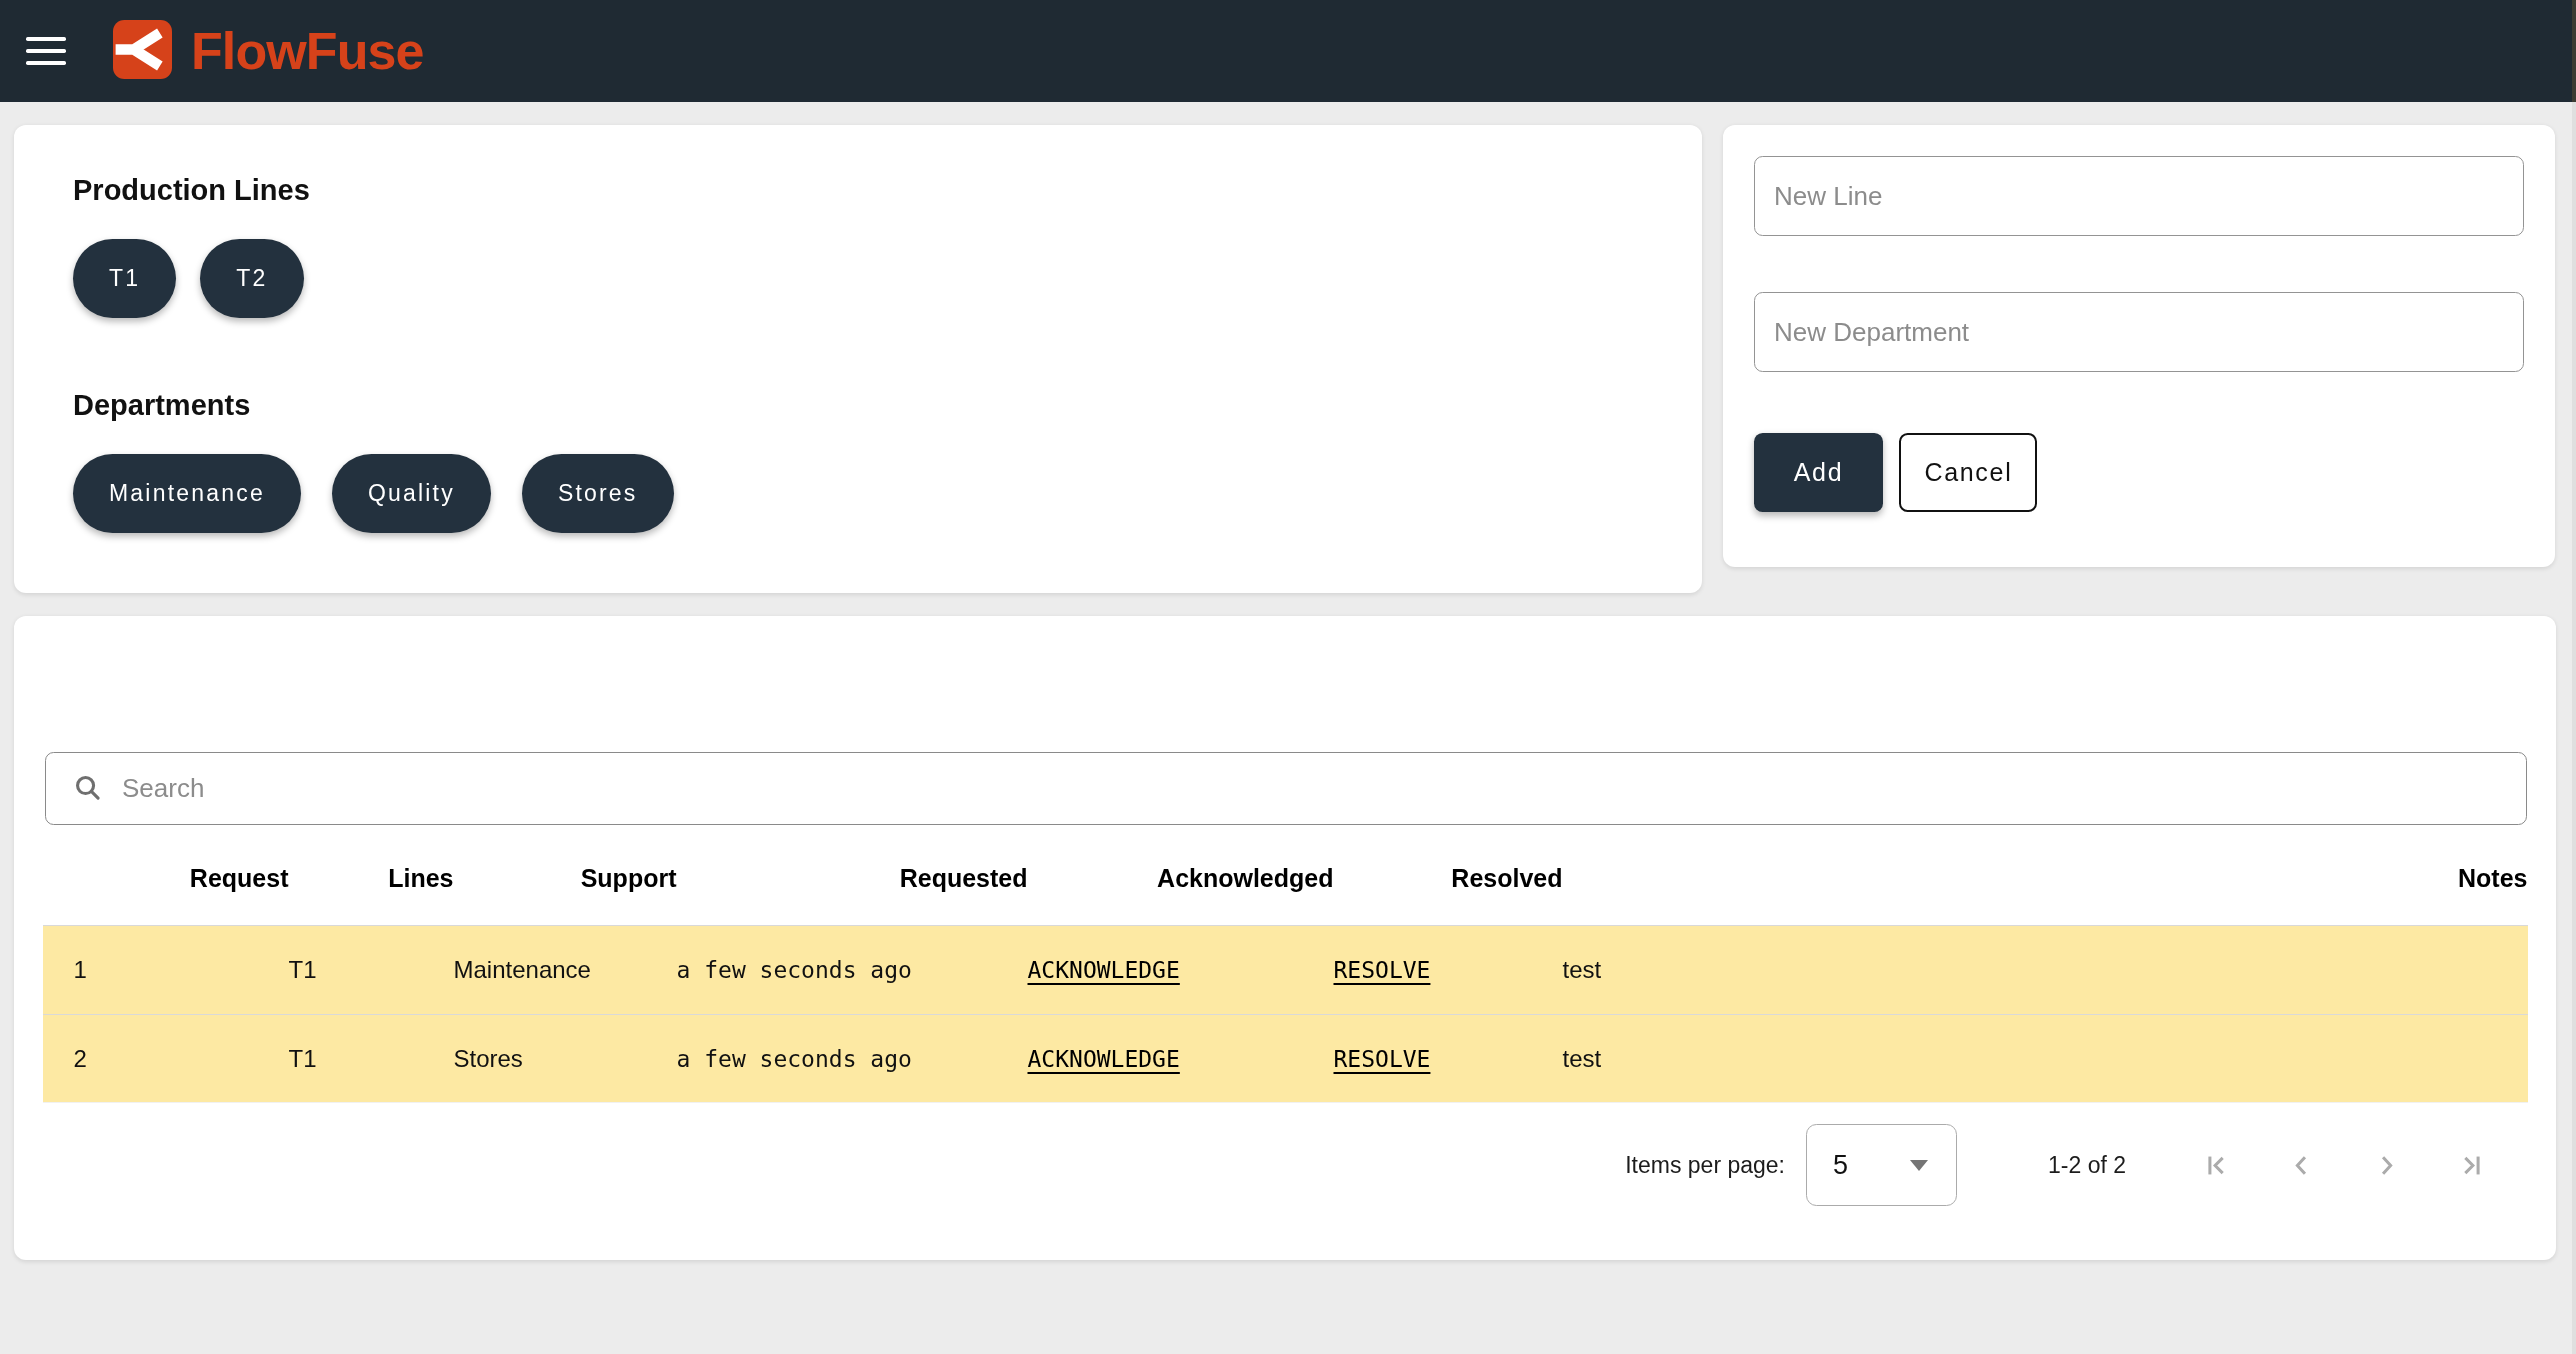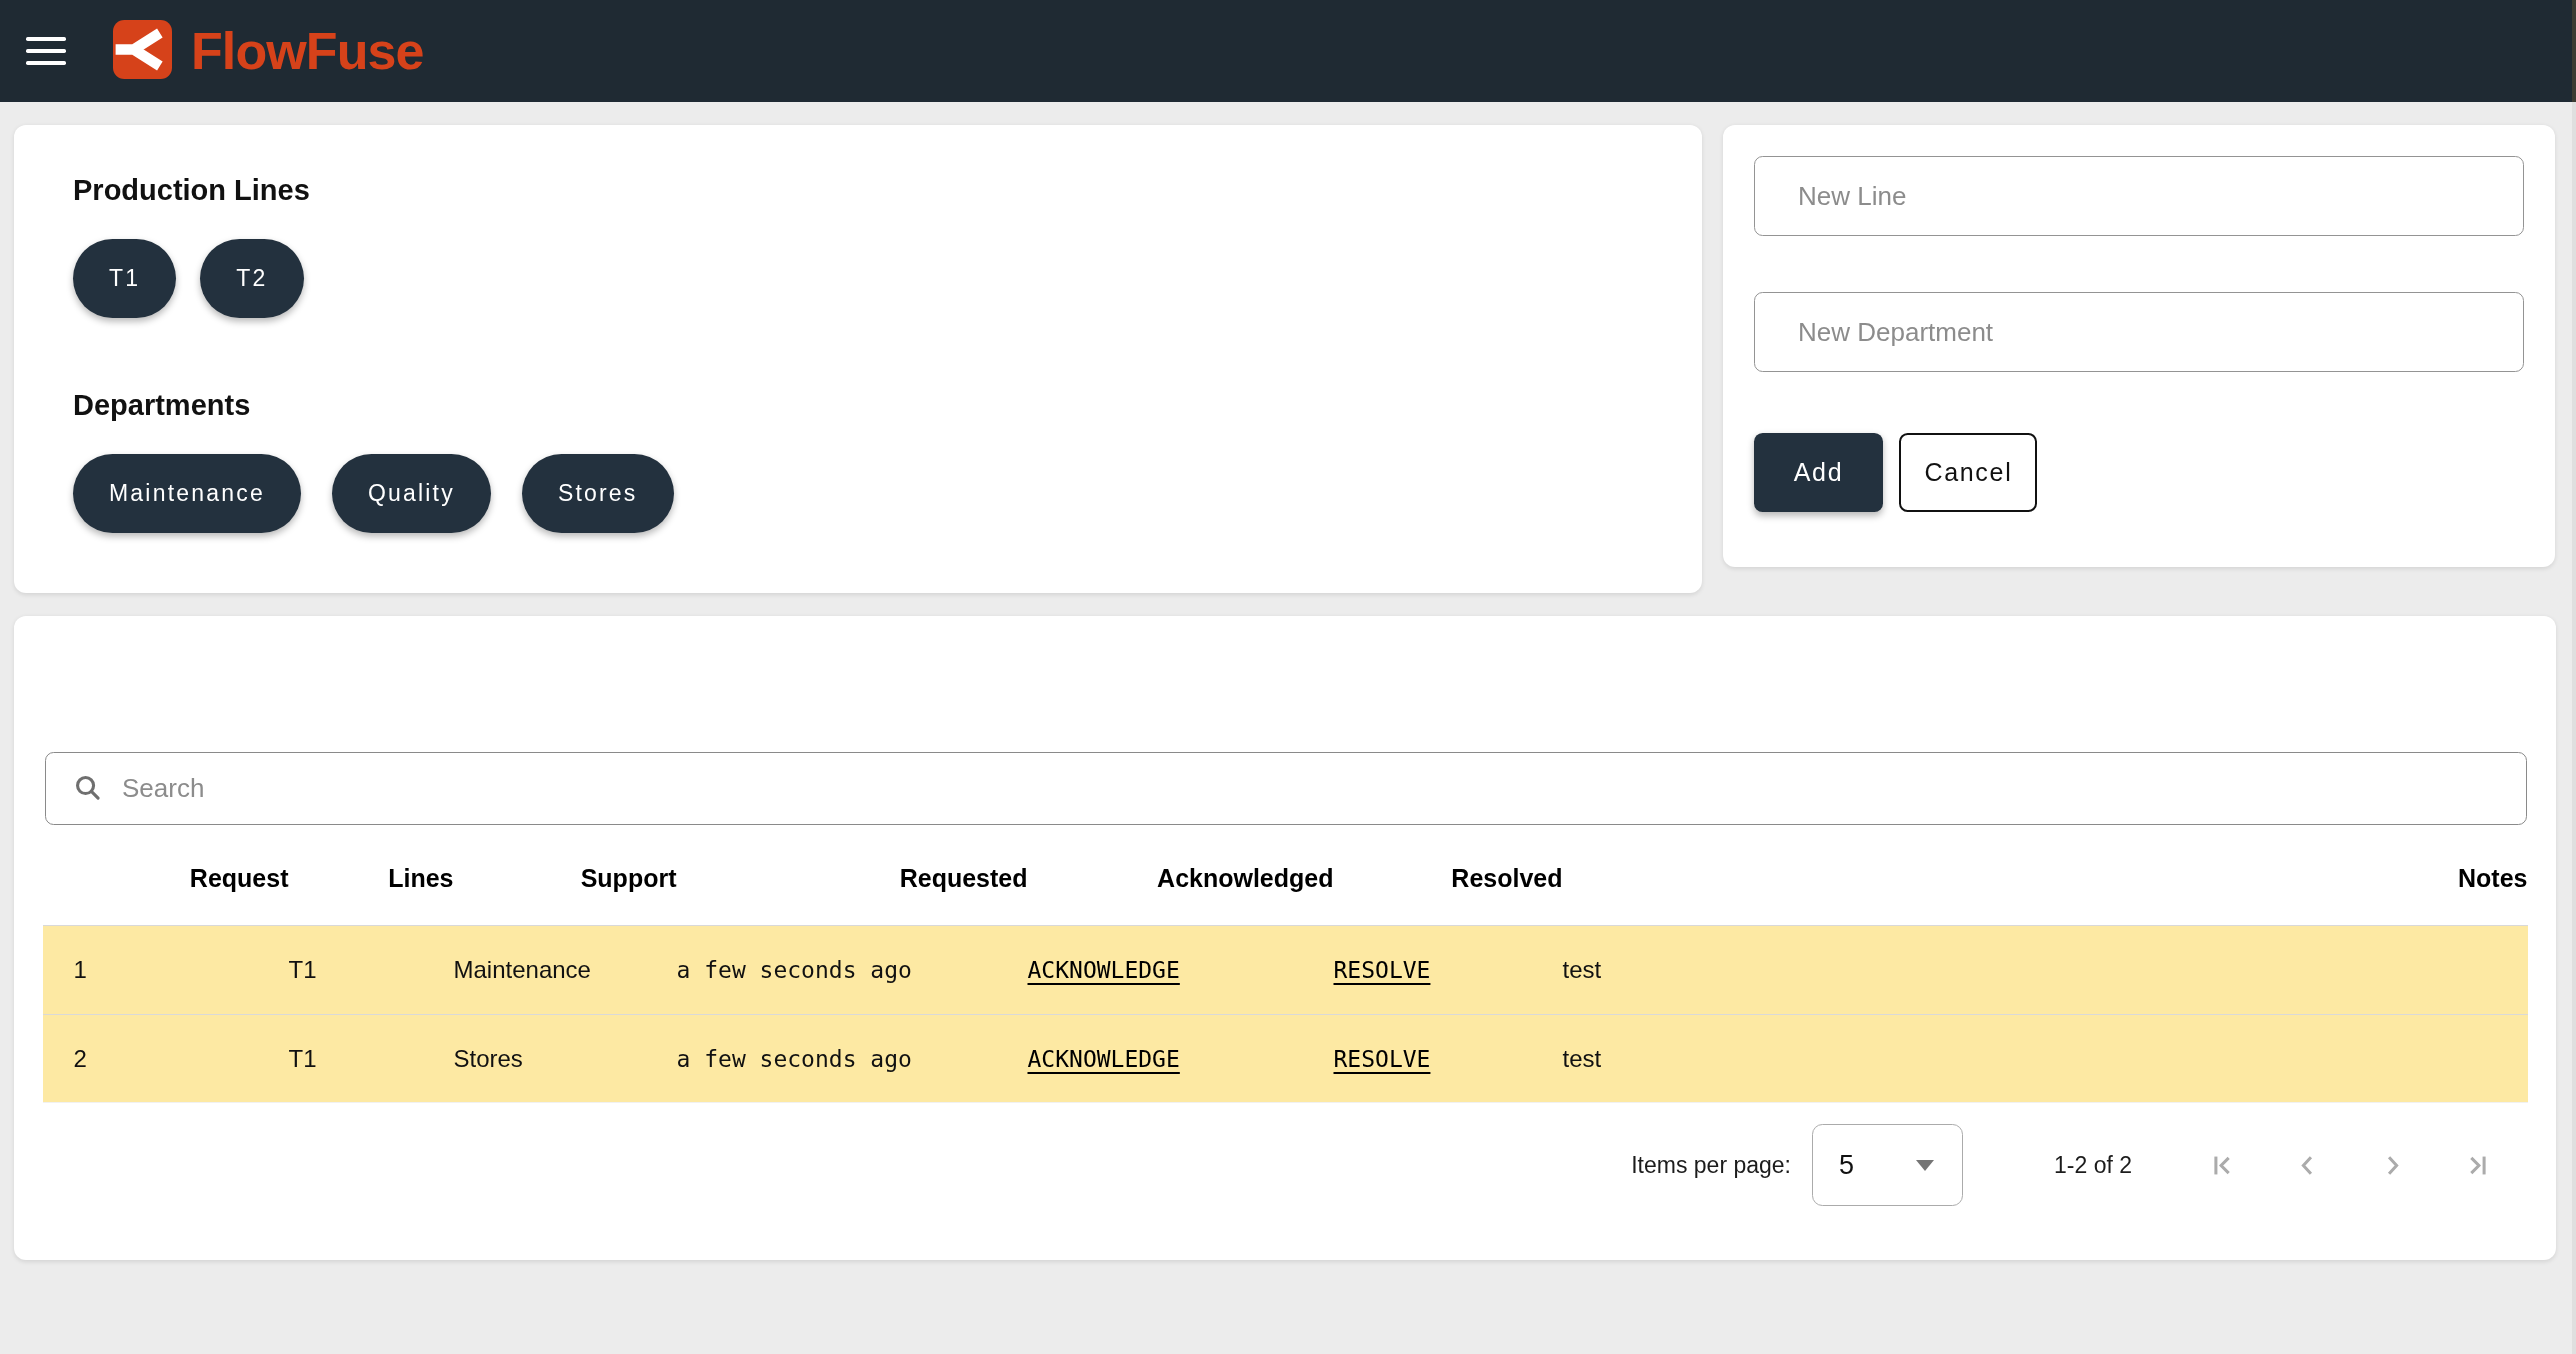--- a/index.html
+++ b/index.html
@@ -40,21 +40,21 @@
     padding: 0 36px; font-size: 23px; letter-spacing: 2.2px;
     box-shadow: 0 3.5px 7px rgba(0,0,0,0.28);
     cursor: pointer; border: none;
   }
   
   .card-form { left: 1723px; top: 125px; width: 832px; height: 442px; padding: 31px 31px; }
   .text-input {
     display: block; width: 770px; height: 80px;
     border: 1.7px solid #949494; border-radius: 8.6px;
     font-family: "Liberation Sans", sans-serif;
-    font-size: 26px; color: #4c1d95; padding: 0 43px; outline: none; background: #fff;
+    font-size: 26px; color: #4c1d95; padding: 0 19px; outline: none; background: #fff;
   }
   .text-input::placeholder { color: #8C8C8C; }
   .input-gap { margin-top: 56px; }
   .form-buttons { display: flex; gap: 16.4px; margin-top: 61px; }
   .btn { font-family: "Liberation Sans", sans-serif; font-size: 25px; letter-spacing: 1.7px;
          border-radius: 8.6px; height: 79px; cursor: pointer; }
   .btn-add {
     width: 129px; background: #23313E; color: #FFFFFF; border: none;
     box-shadow: 0 3.5px 7px rgba(0,0,0,0.28);
   }
@@ -85,21 +85,21 @@
   .tbl-row:last-child { border-bottom: 1.7px solid #F1F1F1; }
   .cell { font-size: 24px; color: #111; }
   .cell-mono { font-family: "DejaVu Sans Mono", monospace; font-size: 23px; color: #111; }
   .cell-link {
     font-family: "DejaVu Sans Mono", monospace; font-size: 23px; color: #000;
     text-decoration: underline; text-decoration-thickness: 1.7px; text-underline-offset: 5.2px;
     cursor: pointer;
   }
   
   .pagination {
-    position: absolute; right: 62px; top: 506px; height: 86px;
+    position: absolute; right: 68px; top: 506px; height: 86px;
     display: flex; align-items: center; font-size: 23px; color: #1C1C1C; margin-left: 9px;
   }
   .ipp-select {
     width: 151px; height: 82px; border: 1.7px solid #ABABAB; border-radius: 10.4px;
     display: flex; align-items: center; justify-content: space-between;
     padding: 0 28px 0 26px; margin-left: 21px; font-size: 27px; color: #111;
     background: #fff; cursor: pointer;
   }
   .caret-down {
     width: 0; height: 0; border-left: 9.5px solid transparent; border-right: 9.5px solid transparent;

